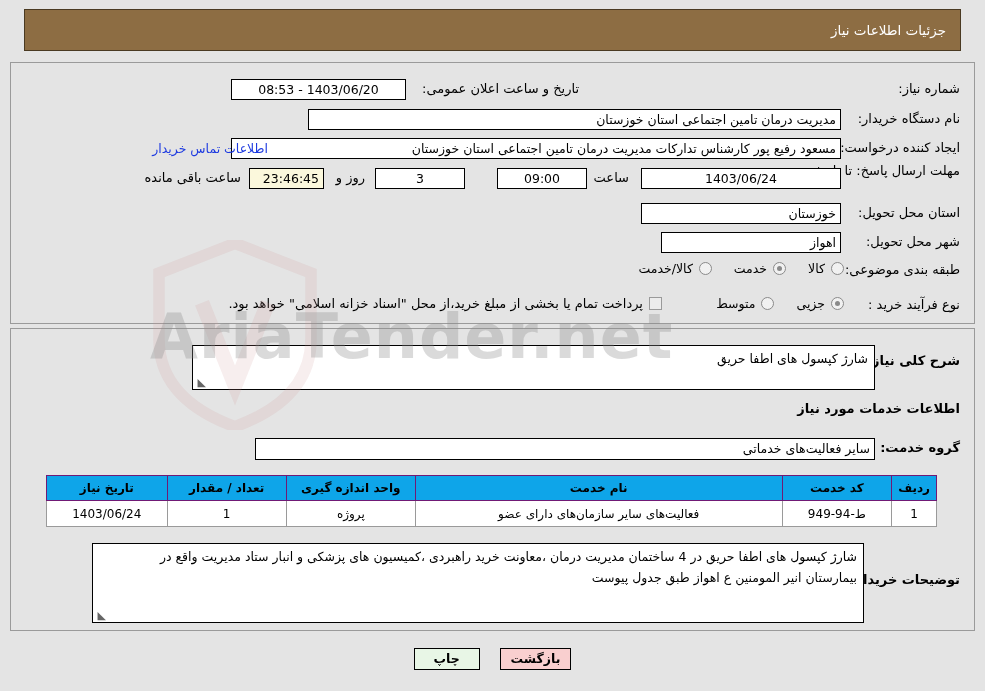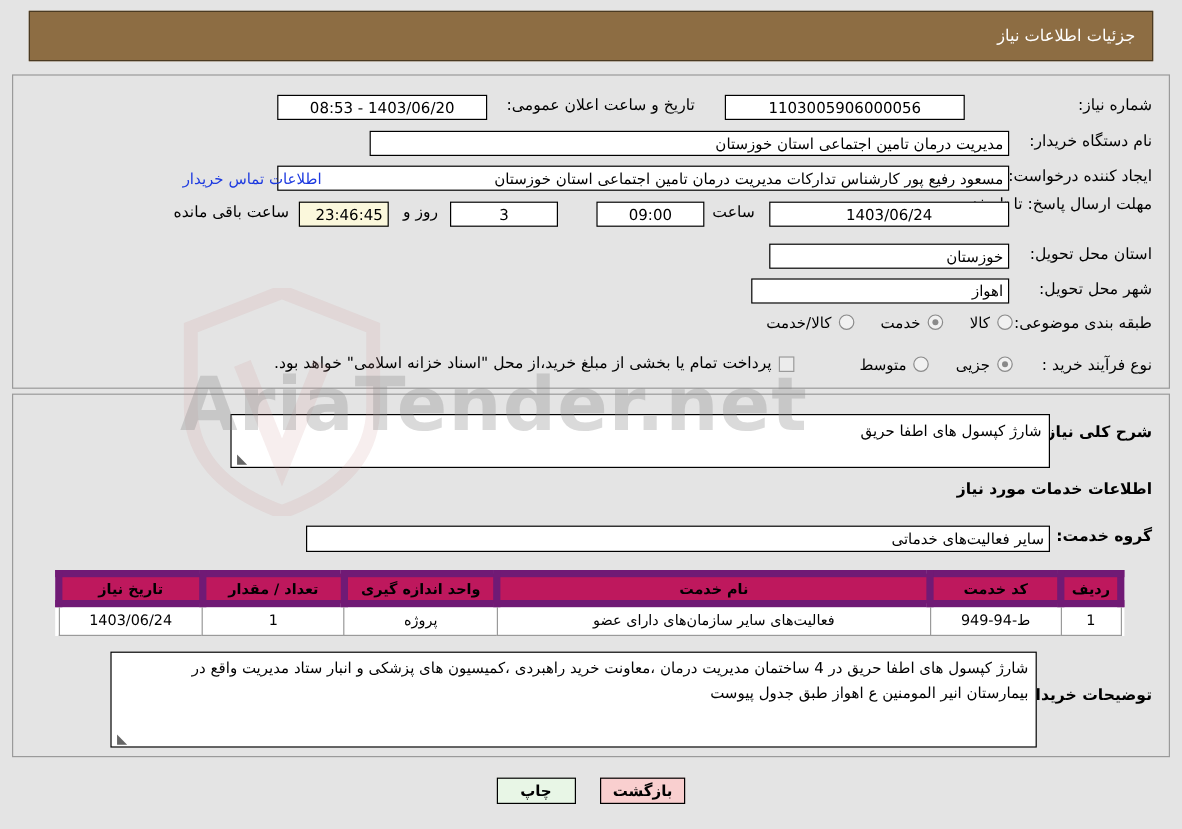--- a/index.html
+++ b/index.html
@@ -154,22 +154,22 @@
 
   
   table.grid {
     position: absolute;
     border-collapse: collapse;
     background: #ffffff;
     font-size: 12px;
     direction: rtl;
   }
   table.grid th {
-    background: #be185d;
-    border: 6px solid #701a75;
+    background: #0ea5e9;
+    border: 1px solid #701a75;
     font-weight: bold;
     font-size: 12px;
     height: 25px;
     padding: 0 6px;
     text-align: center;
     color: #000;
   }
   table.grid td {
     background: #ffffff;
     border: 1px solid #9a9a9a;
@@ -202,21 +202,20 @@
 
   <div class="title-bar">
     <span class="title-text">جزئیات اطلاعات نیاز</span>
   </div>
 
   <div class="panel" id="panel-top">
 
     <div class="row" style="right:14px; top:18px;">
       <span class="lbl">شماره نیاز:</span>
     </div>
-    <div class="box" style="position:absolute; right:170px; top:16px; width:200px;">1103005906000056</div>
 
     <div class="row" style="right:395px; top:18px;">
       <span class="lbl">تاریخ و ساعت اعلان عمومی:</span>
     </div>
     <div class="box" style="position:absolute; right:568px; top:16px; width:175px;">1403/06/20 - 08:53</div>
 
     <div class="row" style="right:14px; top:48px;">
       <span class="lbl">نام دستگاه خریدار:</span>
     </div>
     <div class="box rtl-right" style="position:absolute; right:133px; top:46px; width:533px;">مدیریت درمان تامین اجتماعی استان خوزستان</div>
@@ -239,21 +238,21 @@
     <span class="lbl" style="position:absolute; right:733px; top:107px;">ساعت باقی مانده</span>
 
     <div class="row" style="right:14px; top:142px;">
       <span class="lbl">استان محل تحویل:</span>
     </div>
     <div class="box rtl-right" style="position:absolute; right:133px; top:140px; width:200px;">خوزستان</div>
 
     <div class="row" style="right:14px; top:171px;">
       <span class="lbl">شهر محل تحویل:</span>
     </div>
-    <div class="box rtl-right" style="position:absolute; right:133px; top:169px; width:215px;">اهواز</div>
+    <div class="box rtl-right" style="position:absolute; right:133px; top:169px; width:180px;">اهواز</div>
 
     <div class="row" style="right:14px; top:199px;">
       <span class="lbl">طبقه بندی موضوعی:</span>
     </div>
     <div style="position:absolute; right:126px; top:198px; display:flex; align-items:center;">
       <span class="radio-group">
         <span class="radio"></span>
         <span class="rlabel">کالا</span>
       </span>
       <span class="radio-group">

